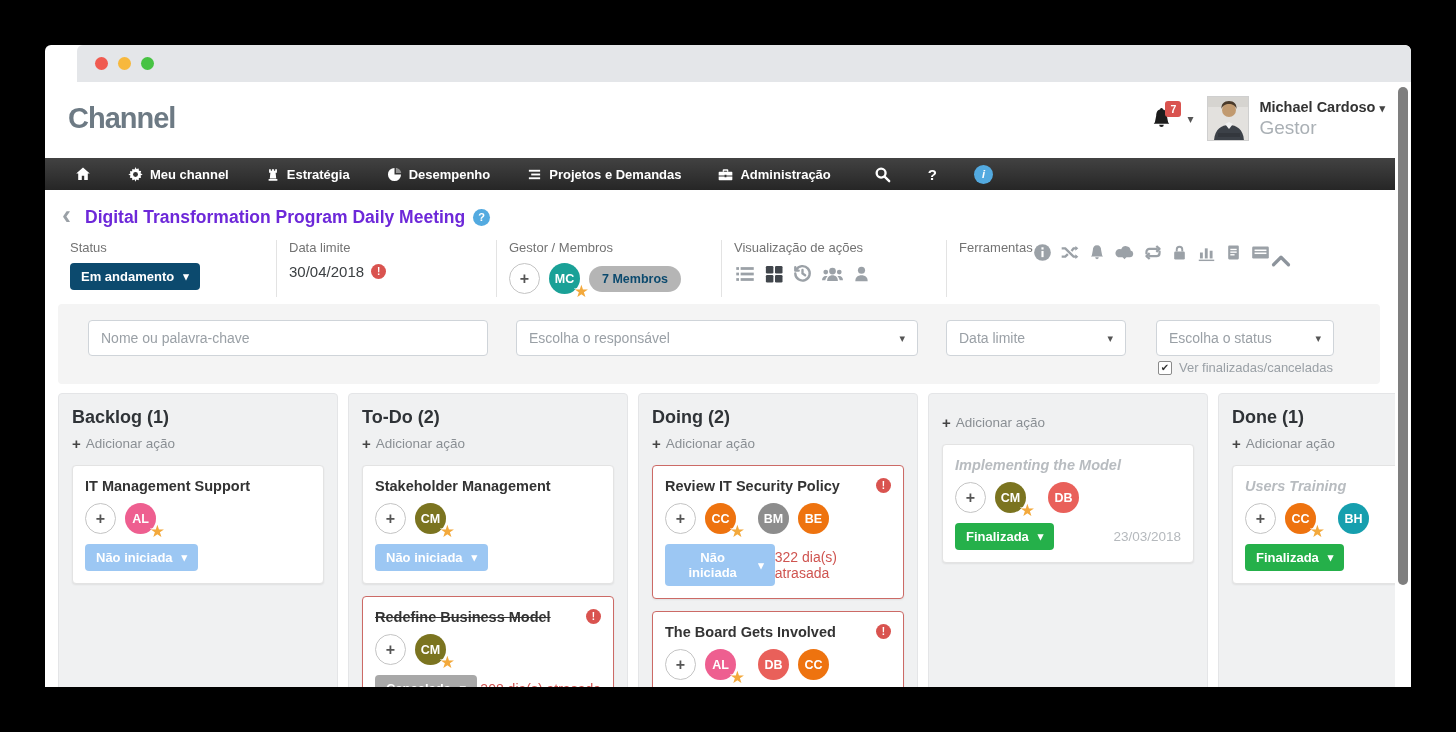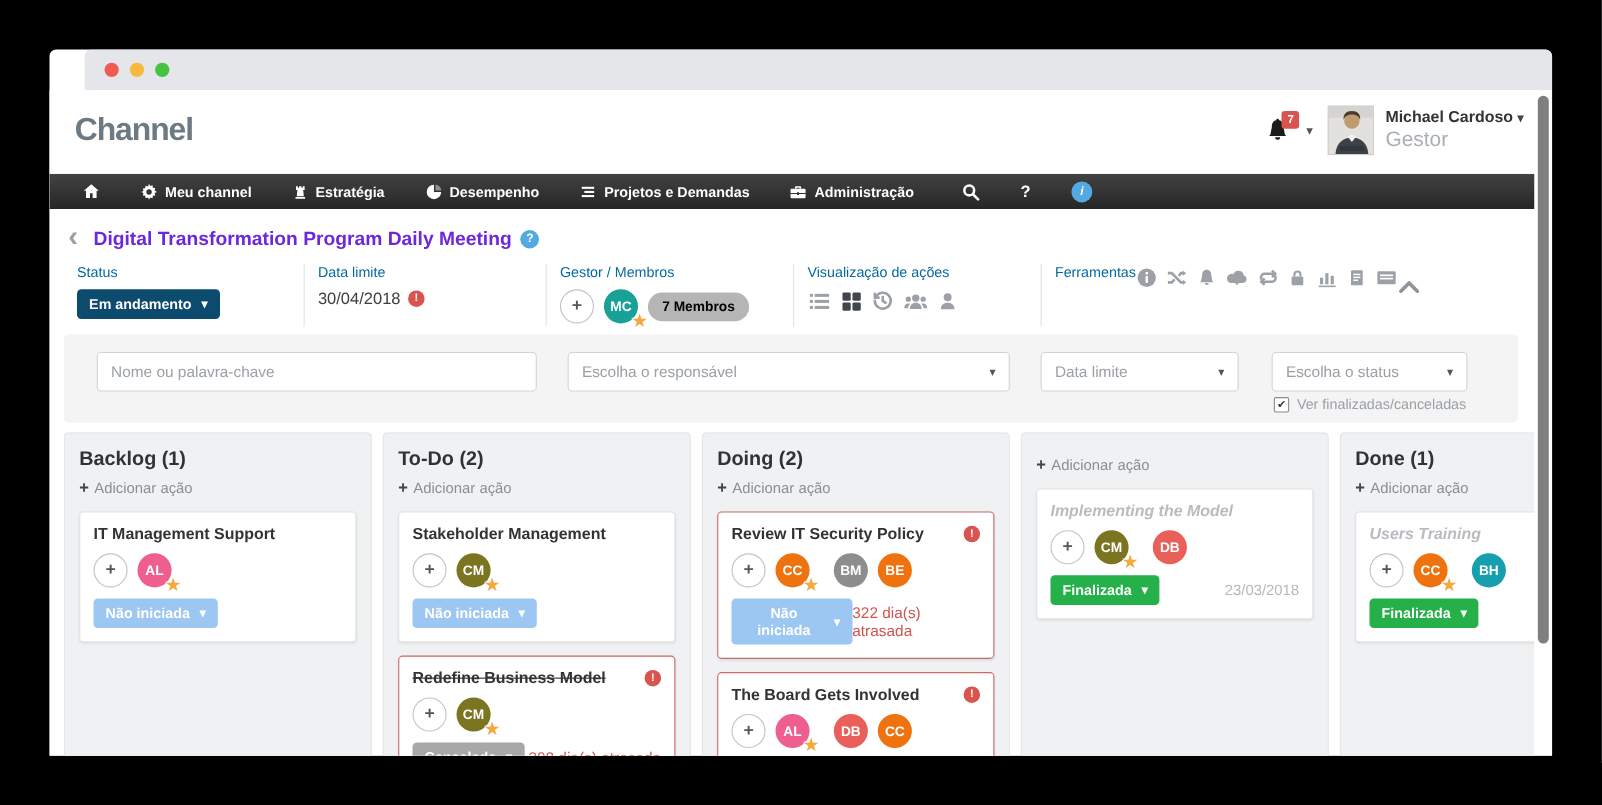--- a/index.html
+++ b/index.html
@@ -44,37 +44,37 @@
 
   .title-row { display:flex; align-items:center; margin-top:12px; height:30px; }
   .back-chevron { color:#9aa0a6; font-size:27px; font-weight:bold; line-height:22px; margin:0 14px 4px 4px; cursor:pointer; }
   .page-title { font-size:17.5px; font-weight:bold; color:#6d28d9; }
   .help-badge { width:17px; height:17px; border-radius:50%; background:#53aae0; color:#fff; font-size:11px; font-weight:bold; display:flex; align-items:center; justify-content:center; margin-left:8px; cursor:pointer; }
 
   
   .meta-row { display:flex; margin-top:8px; height:57px; padding-right:15px; }
   .meta-sec { padding:0 0 0 12px; }
   .meta-sec + .meta-sec { border-left:1px solid #e3e3e3; }
-  .meta-label { font-size:13px; color:#0369a1; margin-bottom:8px; }
+  .meta-label { font-size:13px; color:#737373; margin-bottom:8px; }
   .w1{width:218px;} .w2{width:220px;} .w3{width:225px;} .w4{width:225px;} .w5{flex:1; display:flex; }
   .sb { border:none; border-radius:4px; color:#fff; font-size:13px; font-weight:bold; padding:6px 11px; display:inline-flex; align-items:center; gap:9px; cursor:pointer; font-family:inherit; }
   .sb i { font-style:normal; font-size:11px; }
   .sb-blue{ background:#0c4a6e; } .sb-lightblue{ background:#9cc7f3; } .sb-gray{ background:#a8a8a8; } .sb-green{ background:#25b04a; }
   .deadline-val { font-size:15px; color:#3c4043; display:flex; align-items:center; gap:7px; margin-top:4px; }
   .alert-dot { width:15px; height:15px; border-radius:50%; background:#d9534f; color:#fff; font-size:10px; font-weight:bold; display:inline-flex; align-items:center; justify-content:center; flex:none; }
   .alert-dot i { font-style:normal; }
   .members-line { display:flex; align-items:center; gap:9px; }
   .add-btn { width:31px; height:31px; border-radius:50%; background:#fff; border:1px solid #c4c4c4; color:#555; font-size:16px; font-weight:bold; display:inline-flex; align-items:center; justify-content:center; cursor:pointer; font-family:inherit; flex:none; }
   .av { width:31px; height:31px; border-radius:50%; color:#fff; font-weight:bold; font-size:12.5px; display:inline-flex; align-items:center; justify-content:center; position:relative; flex:none; cursor:pointer; }
   .av i { font-style:normal; }
   .av-teal{background:#1aa197;} .av-pink{background:#ee5f90;} .av-olive{background:#7b7420;} .av-orange{background:#ee730f;}
   .av-gray{background:#8d8d8d;} .av-red{background:#e9605a;} .av-cyan{background:#169fae;}
   .star { position:absolute; right:-9px; bottom:-8px; font-size:17px; color:#f3a93c; font-style:normal; font-weight:normal;
           text-shadow:-1px -1px 0 #fff,1px -1px 0 #fff,-1px 1px 0 #fff,1px 1px 0 #fff; }
-  .members-pill { background:#b5b5b5; color:#000000; font-size:12.5px; font-weight:bold; border-radius:14px; padding:6px 13px; border:none; cursor:pointer; font-family:inherit; }
+  .members-pill { background:#b5b5b5; color:#0c4a6e; font-size:12.5px; font-weight:bold; border-radius:14px; padding:6px 13px; border:none; cursor:pointer; font-family:inherit; }
   .icon-row { display:flex; align-items:center; gap:8px; margin-top:5px; color:#9ba1a7; }
   .icon-row .icn { display:inline-flex; cursor:pointer; }
   .icn.active { color:#41464c; }
   .tools-line { display:flex; align-items:flex-start; }
   .collapse-chevron { margin-left:auto; margin-right:18px; margin-top:14px; color:#8d949c; cursor:pointer; display:inline-flex; }
 
   
   .filter-panel { position:relative; margin-top:7px; width:1322px; height:80px; background:#f4f4f4; border-radius:4px; }
   .f-input { position:absolute; left:30px; top:16px; width:400px; height:36px; background:#fff; border:1px solid #cfd4d9; border-radius:4px; padding:0 12px; font-size:14px; color:#555; font-family:inherit; }
   .f-input::placeholder { color:#9aa0a6; }

